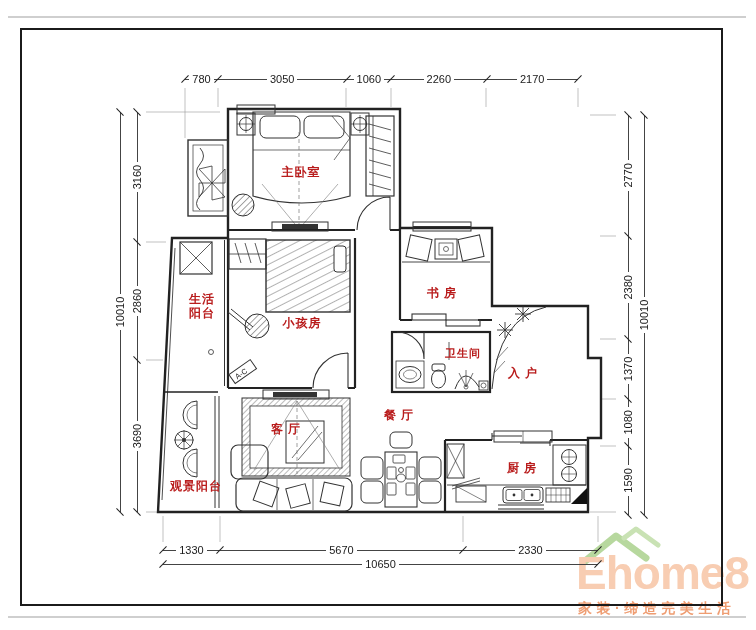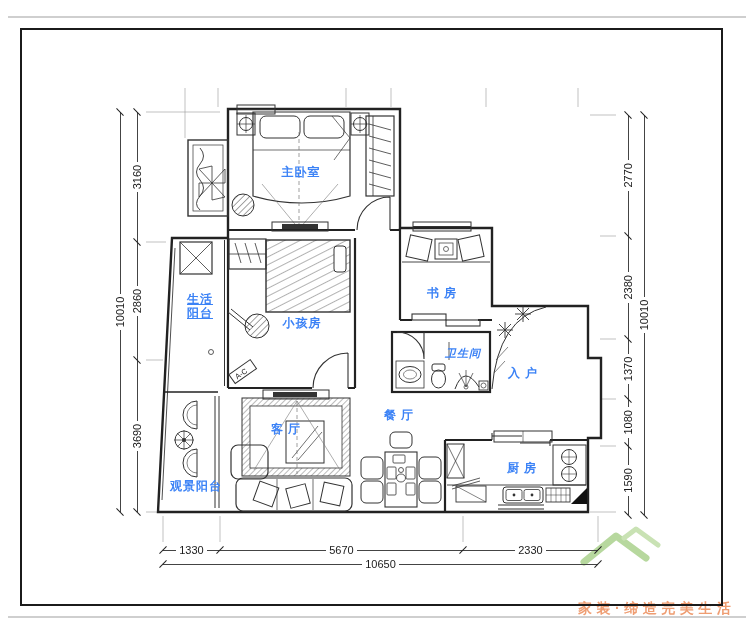--- a/index.html
+++ b/index.html
@@ -12,23 +12,23 @@
   .wm{position:absolute;left:576px;top:520px;width:178px;height:102px;z-index:1;}
   .wm-roof{position:absolute;left:2px;top:6px;}
   .wm-brand{position:absolute;left:0;top:30px;font-weight:bold;font-size:46px;line-height:1;
             color:#f8cdb2;letter-spacing:-1px;}
   .wm-tagline{position:absolute;left:2px;top:80px;font-size:14px;font-weight:bold;color:#ef9d72;
               letter-spacing:4.5px;white-space:nowrap;}
   
   svg.plan{position:absolute;left:0;top:0;z-index:2;}
   
   .roomlab{position:absolute;transform:translate(-50%,-50%);z-index:3;font-weight:bold;font-size:12px;
-           color:#3b82f6;white-space:nowrap;letter-spacing:1px;line-height:14px;}
+           color:#b91c1c;white-space:nowrap;letter-spacing:1px;line-height:14px;}
   .roomlab.ls{letter-spacing:5px;}
-  .roomlab.vert{white-space:normal;width:30px;text-align:left;text-decoration:underline;}
+  .roomlab.vert{white-space:normal;width:30px;text-align:center;}
   
   .dim{position:absolute;display:flex;height:14px;z-index:3;color:#1a1a1a;font-size:11px;
        background:linear-gradient(#444,#444) 0 50%/100% 1px no-repeat;}
   .dim::after{content:"";position:absolute;right:-5px;top:50%;width:10px;
        transform:translateY(-50%) rotate(-45deg);border-top:1.4px solid #222;}
   .dim-seg{position:relative;flex:1;display:flex;align-items:center;justify-content:center;min-width:0;}
   .dim-seg::before{content:"";position:absolute;left:-5px;top:50%;width:10px;
        transform:translateY(-50%) rotate(-45deg);border-top:1.4px solid #222;}
   .dim-seg span{position:relative;background:#fff;padding:0 3px;line-height:12px;white-space:nowrap;}
   .dim-rot{transform-origin:0 0;transform:rotate(-90deg) translateX(-100%);flex-direction:row-reverse;}
@@ -39,20 +39,21 @@
 <div class="stage">
 
   <div class="rule rule-top"></div>
   <div class="rule rule-bottom"></div>
 
   <div class="wm">
     <svg class="wm-roof" width="96" height="42">
       <polyline points="6,36 38,10 68,32" fill="none" stroke="#b7d89e" stroke-width="7" stroke-linecap="round" stroke-linejoin="round"></polyline>
       <polyline points="46,12 58,3 80,19" fill="none" stroke="#c9e2b4" stroke-width="5" stroke-linecap="round" stroke-linejoin="round"></polyline>
     </svg>
+    <div class="wm-brand">Ehome8</div>
     <div class="wm-tagline">家装·缔造完美生活</div>
   </div>
 
   <svg class="plan" width="756" height="630" viewBox="0 0 756 630">
     <defs>
       <pattern id="h1" width="4" height="4" patternUnits="userSpaceOnUse" patternTransform="rotate(45)">
         <line x1="0" y1="0" x2="0" y2="4" stroke="#555" stroke-width="0.8"></line>
       </pattern>
       <pattern id="h2" width="4.5" height="4.5" patternUnits="userSpaceOnUse" patternTransform="rotate(45)">
         <line x1="0" y1="0" x2="0" y2="4.5" stroke="#444" stroke-width="1"></line>
@@ -249,27 +250,44 @@
       <rect x="456" y="486" width="30" height="16" stroke-width="0.9"></rect>
       <path stroke-width="0.6" d="M456,486 L486,502"></path>
       <path stroke-width="0.8" d="M452,486 L480,478 M452,489 L480,481"></path>
     </g>
   </svg>
 
   <div class="roomlab" style="left:301px;top:172px;">主卧室</div>
   <div class="roomlab vert" style="left:202px;top:306px;">生活阳台</div>
   <div class="roomlab" style="left:302px;top:323px;">小孩房</div>
   <div class="roomlab ls" style="left:444px;top:293px;text-align:center;">书房</div>
-  <div class="roomlab" style="left:463px;top:353px;font-size:11px;font-style:italic;">卫生间</div>
+  <div class="roomlab" style="left:463px;top:353px;font-size:11px;">卫生间</div>
   <div class="roomlab ls" style="left:525px;top:373px;">入户</div>
   <div class="roomlab ls" style="left:401px;top:415px;">餐厅</div>
   <div class="roomlab ls" style="left:288px;top:429px;">客厅</div>
   <div class="roomlab" style="left:196px;top:486px;">观景阳台</div>
   <div class="roomlab ls" style="left:524px;top:468px;">厨房</div>
 
+  <div class="dim" style="left:185px;top:72px;width:393px;">
+    <div class="dim-seg" style="flex-grow: 780;">
+        <span>780</span>
+      </div>
+    <div class="dim-seg" style="flex-grow: 3050;">
+        <span>3050</span>
+      </div>
+    <div class="dim-seg" style="flex-grow: 1060;">
+        <span>1060</span>
+      </div>
+    <div class="dim-seg" style="flex-grow: 2260;">
+        <span>2260</span>
+      </div>
+    <div class="dim-seg" style="flex-grow: 2170;">
+        <span>2170</span>
+      </div>
+  </div>
 
   <div class="dim" style="left:163px;top:543px;width:435px;">
     <div class="dim-seg" style="flex-grow: 1330;">
         <span>1330</span>
       </div>
     <div class="dim-seg" style="flex-grow: 5670;">
         <span>5670</span>
       </div>
     <div class="dim-seg" style="flex-grow: 3150;">
         <span>2330</span>

